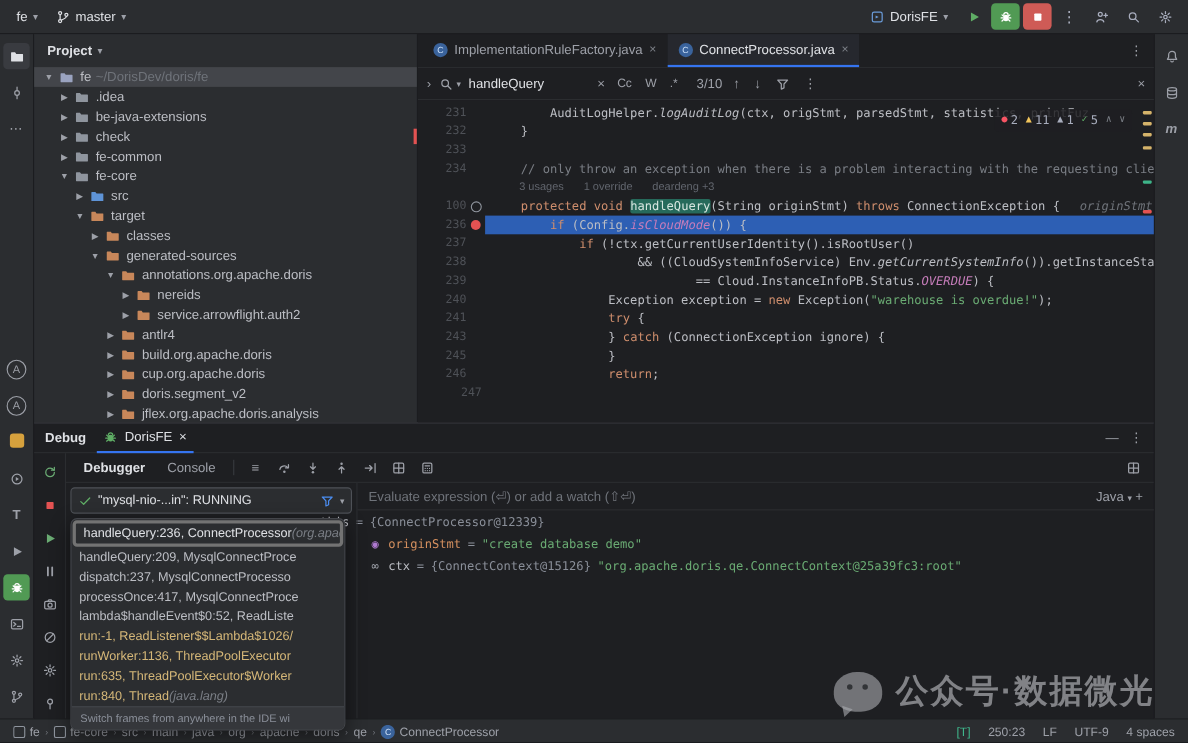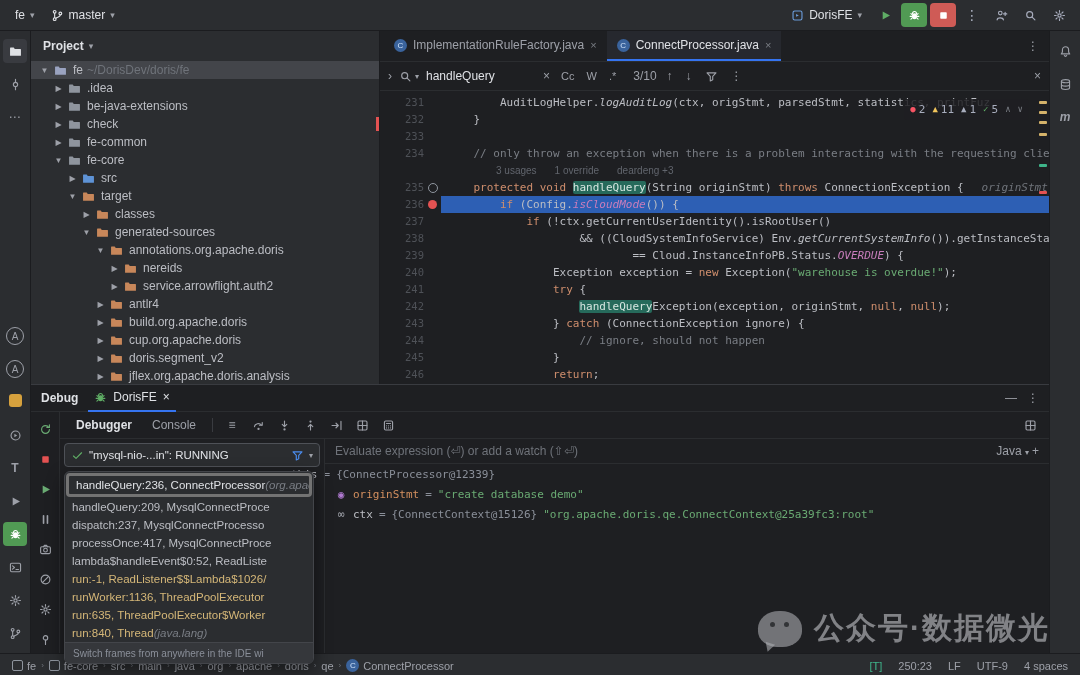--- a/index.html
+++ b/index.html
@@ -69,21 +69,21 @@
   .gutter{width:58px;flex:none;display:flex;align-items:center;justify-content:flex-end;gap:3px;padding-right:3px;color:#4e5157;font-size:10.5px;}
   .gmark{width:11px;height:11px;flex:none;display:flex;align-items:center;justify-content:center;}
   .bp-dot{width:9px;height:9px;border-radius:50%;background:#e35252;}
   .ovr-ring{width:8px;height:8px;border-radius:50%;border:1.4px solid #8f959e;}
   .codetext{flex:1;min-width:0;overflow:hidden;white-space:pre;padding-left:6px;}
   .cline.exec .codetext{background:#2d5fb4;}
   .t-d{color:#bcbec4;} .t-kw{color:#cf8e6d;} .t-str{color:#6aab73;} .t-com{color:#7a7e85;}
   .t-it{color:#bcbec4;font-style:italic;} .t-pu{color:#c77dbb;font-style:italic;}
   .t-hl{background:#266a5b;border-radius:2px;color:#d6e6e0;}
   .hint{color:#6f737a;font-style:italic;margin-left:18px;}
-  .inlay-row{height:17px;display:flex;align-items:center;color:#61656d;font-size:10px;padding-left:116px;gap:18px;font-family:"Liberation Sans",sans-serif;}
+  .inlay-row{height:17px;display:flex;align-items:center;color:#61656d;font-size:10px;padding-left:92px;gap:18px;font-family:"Liberation Sans",sans-serif;}
   .inspections{position:absolute;top:8px;right:20px;display:flex;align-items:center;gap:7px;font-size:11px;background:rgba(30,31,34,.85);padding:2px 6px;border-radius:4px;z-index:4;}
   .insp-item{display:flex;align-items:center;gap:3px;color:#a8adbd;}
   .insp-nav{color:#7a7e85;font-size:9px;}
   .stripe{position:absolute;top:0;right:0;width:13px;bottom:0;z-index:3;}
   .smark{position:absolute;right:2px;width:8px;height:3px;border-radius:1px;}
 
   
   #debug{height:268px;flex:none;background:#1e1f22;border-top:1px solid #393b40;display:flex;flex-direction:column;}
   .dbg-tabs{height:26px;flex:none;display:flex;align-items:center;padding:0 10px;gap:10px;border-bottom:1px solid #2b2d30;}
   .dbg-title{font-weight:700;color:#dfe1e5;}
@@ -582,21 +582,21 @@
                 </div>
                 <div class="codetext"><span class="t-com">    // only throw an exception when there is a problem interacting with the requesting client</span></div>
               </div>
               <div class="inlay-row">
                 <span>3 usages</span>
                 <span>1 override</span>
                 <span>deardeng +3</span>
               </div>
               <div class="cline">
                 <div class="gutter">
-                  <span>235</span>
+                  <span>100</span>
                   <span class="gmark">
                     <i class="ovr-ring"></i>
                   </span>
                 </div>
                 <div class="codetext"><span class="t-d">    </span><span class="t-kw">protected </span><span class="t-kw">void </span><span class="t-hl">handleQuery</span><span class="t-d">(String originStmt) </span><span class="t-kw">throws </span><span class="t-d">ConnectionException {</span><span class="hint">originStmt: "create database demo"</span></div>
               </div>
               <div class="cline exec">
                 <div class="gutter">
                   <span>236</span>
                   <span class="gmark">
@@ -635,38 +635,24 @@
               </div>
               <div class="cline">
                 <div class="gutter">
                   <span>241</span>
                   <span class="gmark"></span>
                 </div>
                 <div class="codetext"><span class="t-d">                </span><span class="t-kw">try </span><span class="t-d">{</span></div>
               </div>
               <div class="cline">
                 <div class="gutter">
-                  <span>242</span>
-                  <span class="gmark"></span>
-                </div>
-                <div class="codetext"><span class="t-d">                    </span><span class="t-hl">handleQuery</span><span class="t-d">Exception(exception, originStmt, </span><span class="t-kw">null</span><span class="t-d">, </span><span class="t-kw">null</span><span class="t-d">);</span></div>
-              </div>
-              <div class="cline">
-                <div class="gutter">
                   <span>243</span>
                   <span class="gmark"></span>
                 </div>
                 <div class="codetext"><span class="t-d">                } </span><span class="t-kw">catch </span><span class="t-d">(ConnectionException ignore) {</span></div>
-              </div>
-              <div class="cline">
-                <div class="gutter">
-                  <span>244</span>
-                  <span class="gmark"></span>
-                </div>
-                <div class="codetext"><span class="t-com">                    // ignore, should not happen</span></div>
               </div>
               <div class="cline">
                 <div class="gutter">
                   <span>245</span>
                   <span class="gmark"></span>
                 </div>
                 <div class="codetext"><span class="t-d">                }</span></div>
               </div>
               <div class="cline">
                 <div class="gutter">

